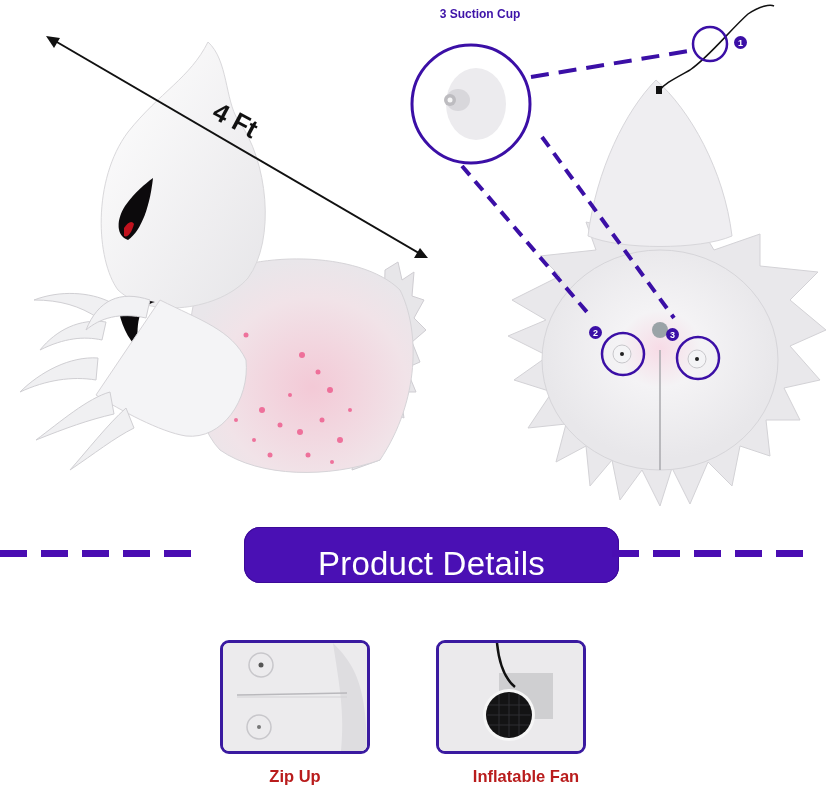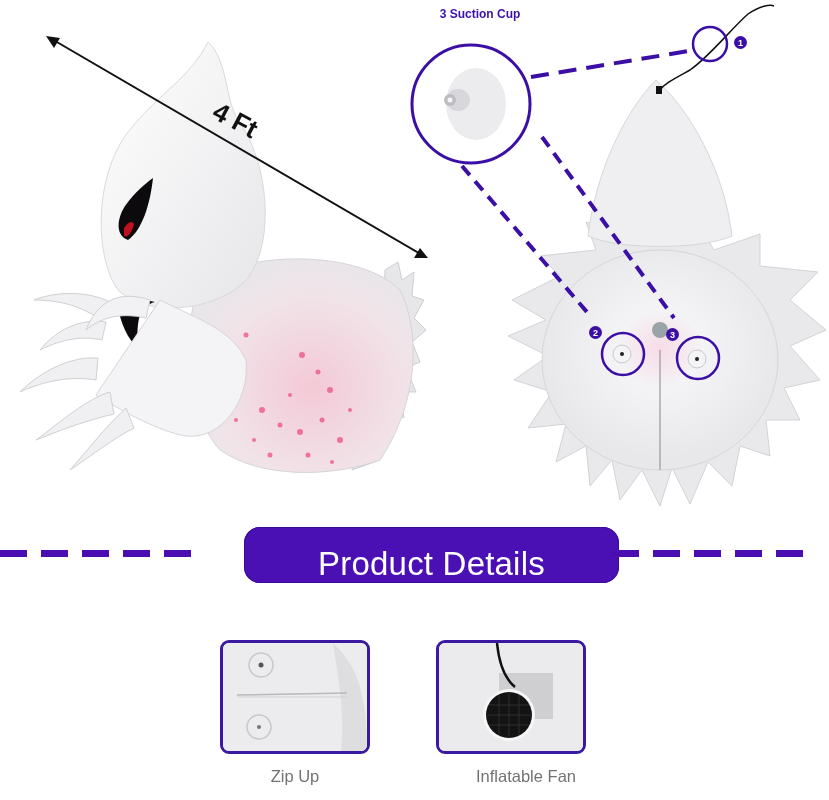--- a/index.html
+++ b/index.html
@@ -11,21 +11,21 @@
   .callout-title { position: absolute; left: 360px; top: 6px; width: 240px; text-align: center;
                    color: #3d12a8; font-weight: bold; font-size: 12px; line-height: 17px; }
   .section-pill { position: absolute; left: 228px; top: 527px; width: 375px; height: 56px;
                   background: #4a10b4; border-radius: 16px; color: #fff; font-weight: normal;
                   font-size: 33px; display: flex; align-items: flex-end; justify-content: center;
                   letter-spacing: 0.2px; box-shadow: 0 0 0 1px #3c0a98 inset; margin-left: 16px; }
   .dash-row { position: absolute; top: 550px; height: 7px; display: flex; gap: 14px; }
   .dash-row span { display: block; width: 27px; height: 7px; background: #4a0db2; }
   .thumb { position: absolute; width: 144px; height: 108px; border: 3px solid #3a1aa0;
            border-radius: 9px; background: #eceaec; overflow: hidden; }
-  .thumb-caption { position: absolute; font-weight: normal; font-size: 16.5px; color: #737373;
+  .thumb-caption { position: absolute; font-weight: bold; font-size: 16.5px; color: #b91c1c;
                    text-align: center; white-space: nowrap; }
   .badge { position: absolute; width: 13px; height: 13px; border-radius: 50%; background: #3b0fa6;
            color: #fff; font-size: 9px; font-weight: bold; display: flex; align-items: center;
            justify-content: center; }
 </style>
 </head>
 <body>
 
 <svg class="hero-svg" width="829" height="520" viewBox="0 0 829 520">
   <defs>

